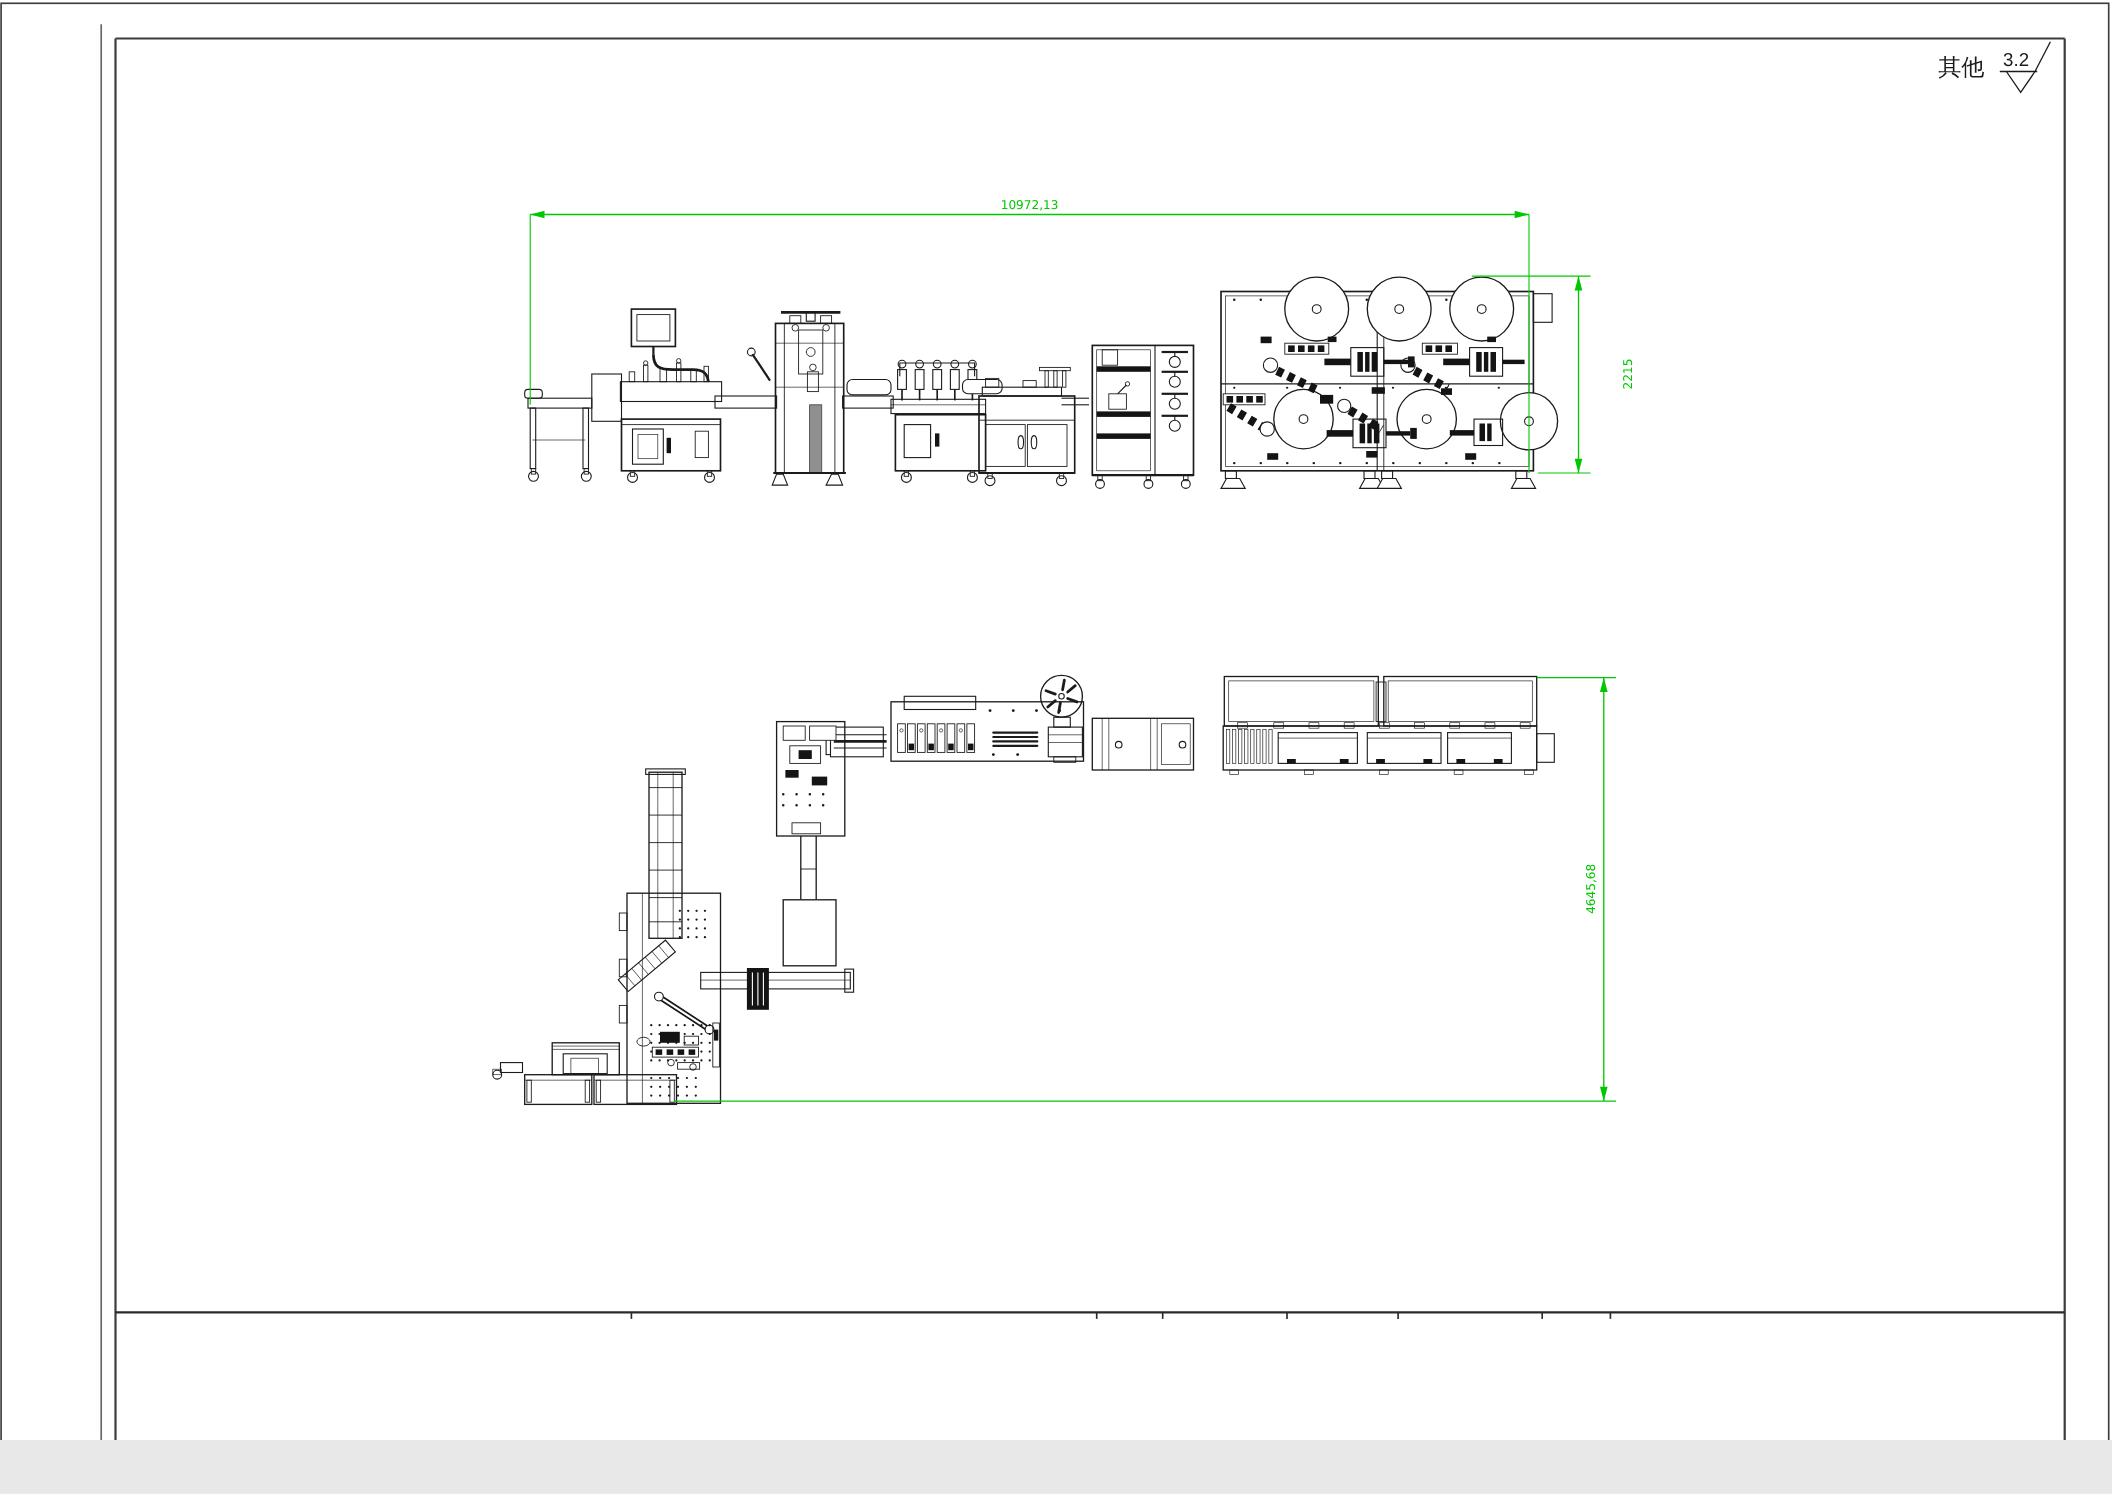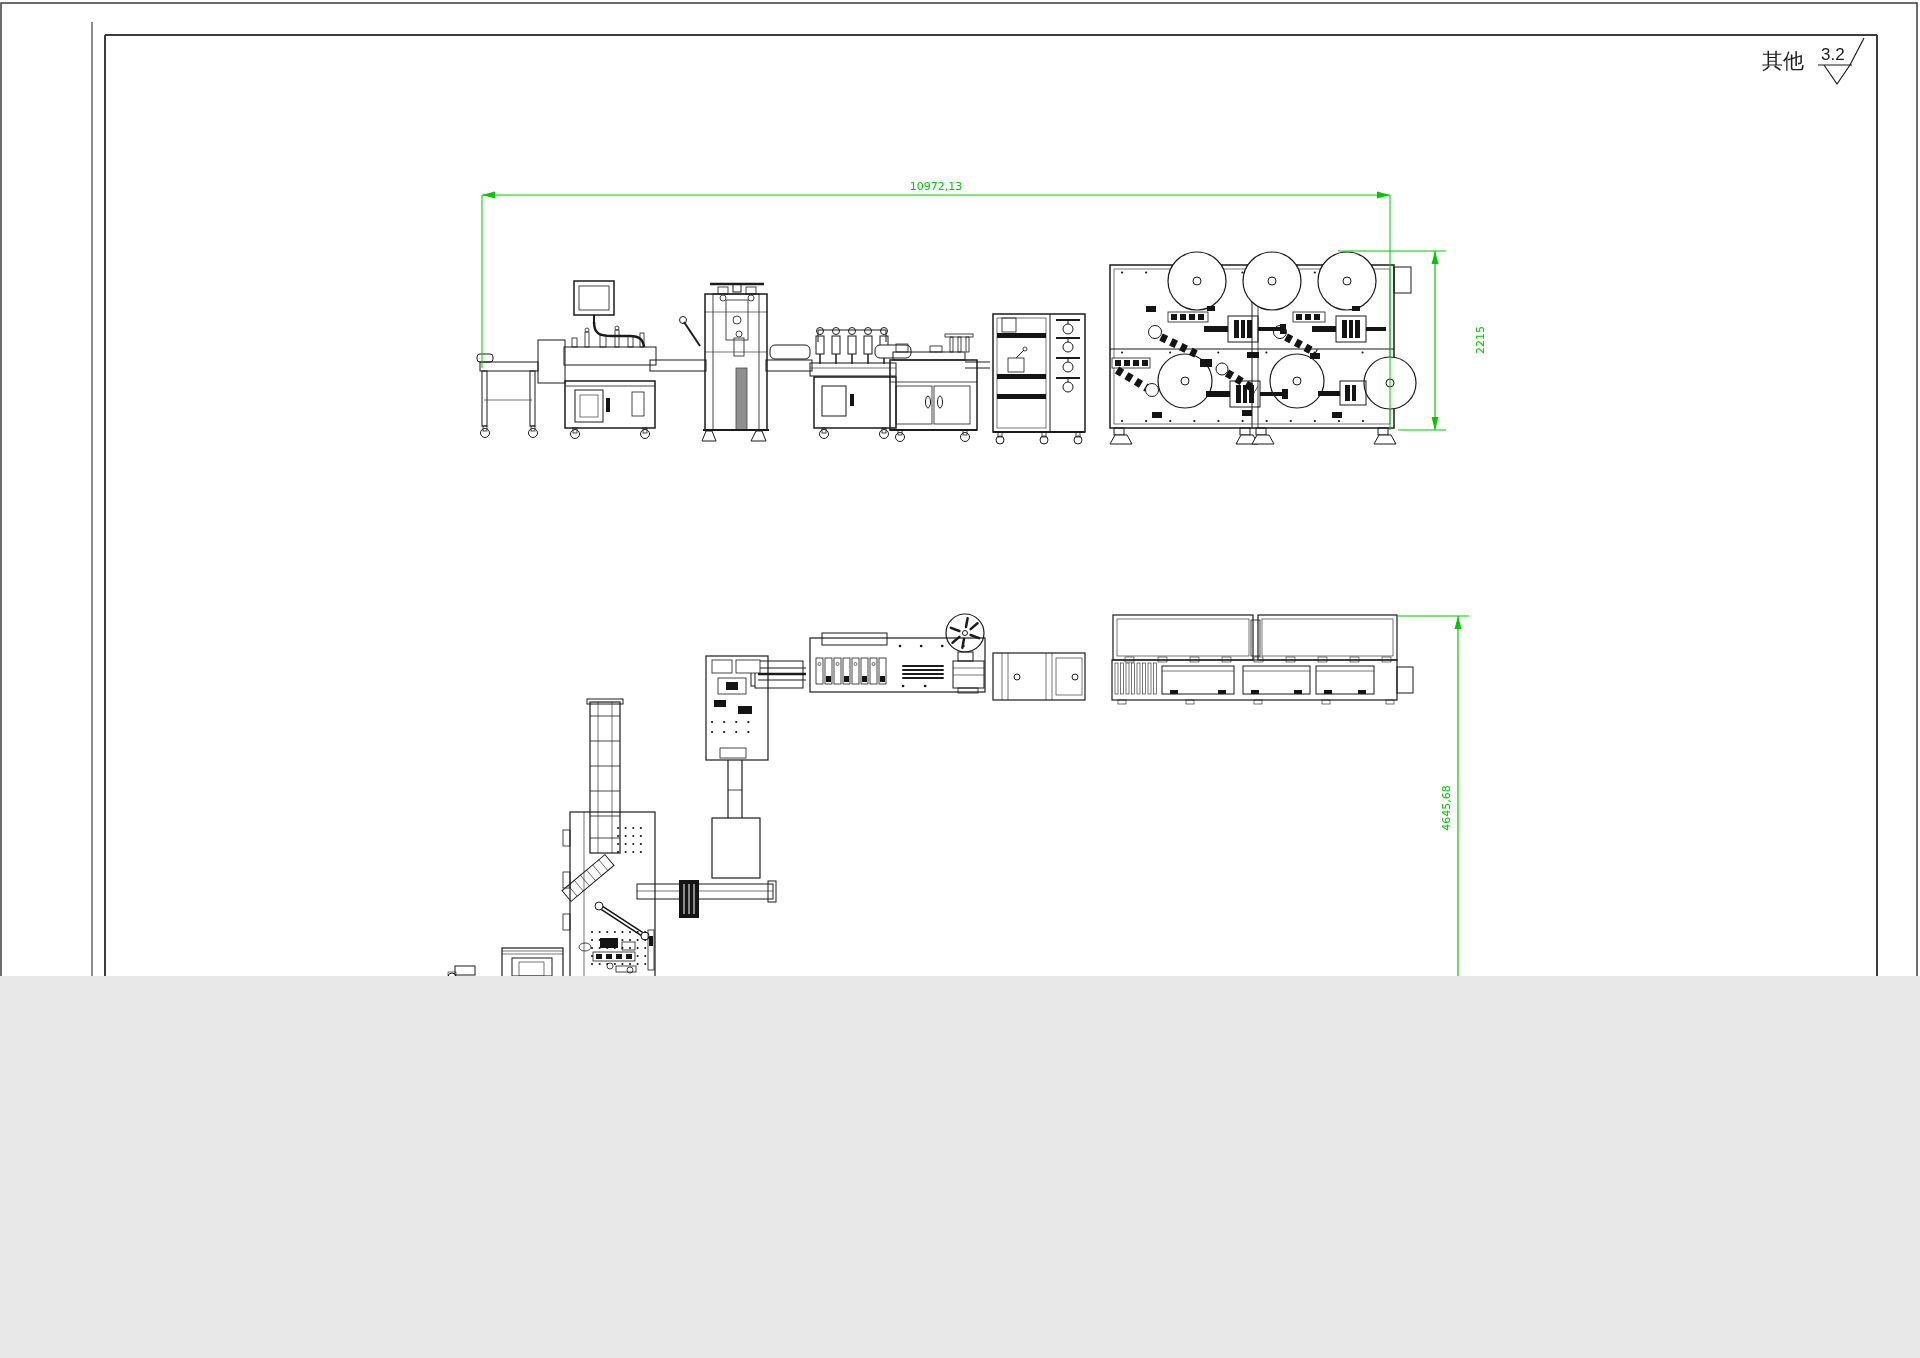--- a/index.html
+++ b/index.html
@@ -1,16 +1,16 @@
 <!DOCTYPE html>
 <html><head>
 <meta charset="utf-8">
 <style>
   html,body{margin:0;padding:0;background:#e8e8e8;}
-  .sheet{position:relative;width:1920px;height:976px;background:#ffffff;overflow:hidden;
+  .sheet{position:relative;width:1920px;height:1309px;background:#ffffff;overflow:hidden;
          font-family:"Liberation Sans","DejaVu Sans",sans-serif;}
   svg{display:block}
   
   .s  {stroke:#1b1b1b;fill:none;stroke-width:1;}
   .s05{stroke-width:.6}.s08{stroke-width:.8}.s12{stroke-width:1.2}
   .s15{stroke-width:1.5}.s2{stroke-width:2}.s25{stroke-width:2.5}
   .f  {fill:#141414;stroke:none;}
   .w  {fill:#ffffff;}
   .gray{fill:#8f8f8f;stroke:#4a4a4a;stroke-width:.8}
   .g  {stroke:#00c800;fill:none;stroke-width:1;}

